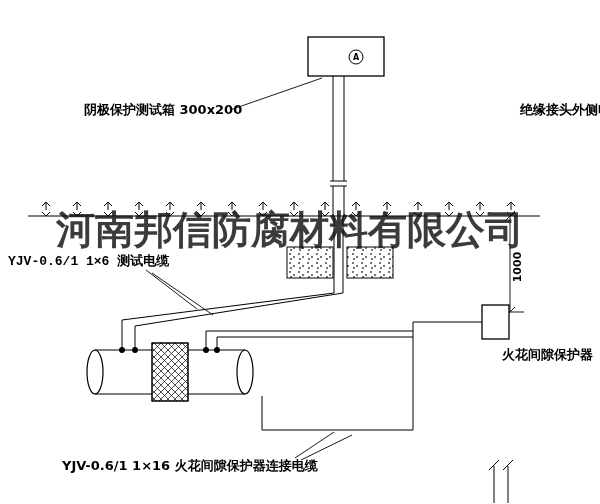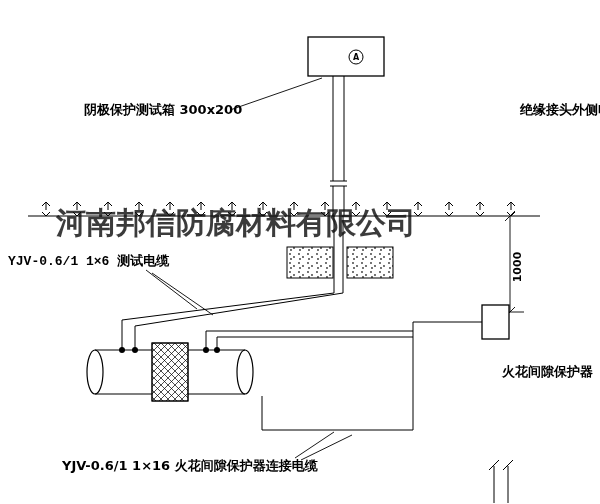--- a/index.html
+++ b/index.html
@@ -16,21 +16,21 @@
     font-size:13px;
     font-weight:bold;
     color:#000;
     white-space:nowrap;
     line-height:1.1;
   }
   .watermark{
     position:absolute;
     left:56px;top:203px;
     font-family:"DejaVu Serif","Liberation Serif",serif;
-    font-size:30px;
+    font-size:39px;
     font-weight:700;
     letter-spacing:0px;
     color:#111111;
     opacity:0.82;
     white-space:nowrap;
     z-index:5;
   }
   .dimtext{font-size:11px;font-weight:bold;font-family:"DejaVu Sans","Liberation Sans",sans-serif;}
   .ammtext{font-size:8px;font-weight:bold;font-family:"DejaVu Sans","Liberation Sans",sans-serif;}
 </style>
@@ -129,18 +129,18 @@
     <g stroke="#000" stroke-width="1" fill="none">
       <line x1="494" y1="466" x2="494" y2="503"></line>
       <line x1="508" y1="466" x2="508" y2="503"></line>
       <path d="M489,470 L499,460 M503,470 L513,460"></path>
     </g>
   </svg>
 
   <div class="lbl" style="left:84px;top:103px;">阴极保护测试箱 300x200</div>
   <div class="lbl" style="left:520px;top:103px;">绝缘接头外侧电缆</div>
   <div class="lbl" style="left:8px;top:255px;font-family:Liberation Mono, monospace;">YJV-0.6/1 1×6  测试电缆</div>
-  <div class="lbl" style="left:502px;top:365px;">火花间隙保护器</div>
+  <div class="lbl" style="left:502px;top:348px;">火花间隙保护器</div>
   <div class="lbl" style="left:62px;top:459px;">YJV-0.6/1 1×16  火花间隙保护器连接电缆</div>
 
   <div class="watermark">河南邦信防腐材料有限公司</div>
 
 </div>
 
 </body></html>

